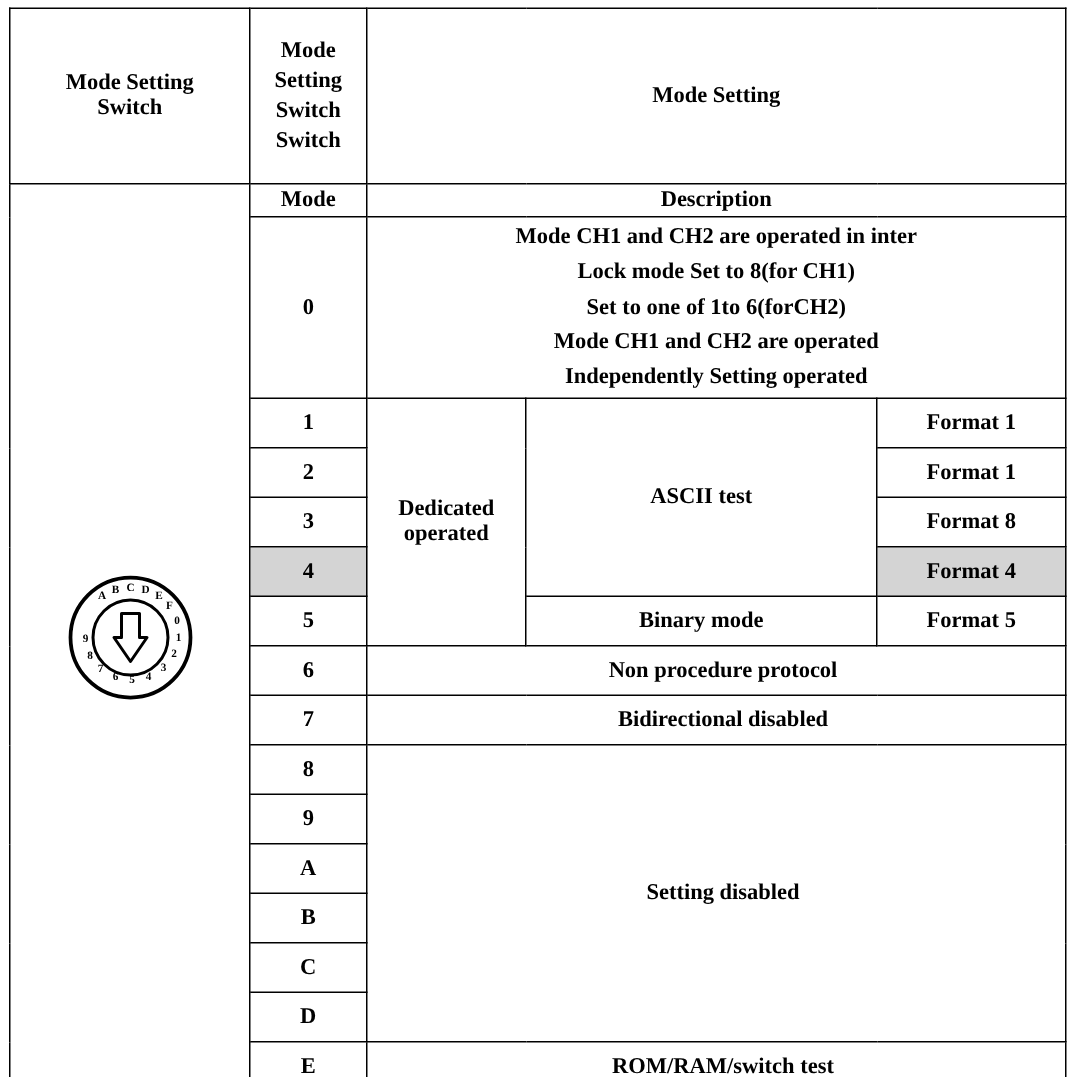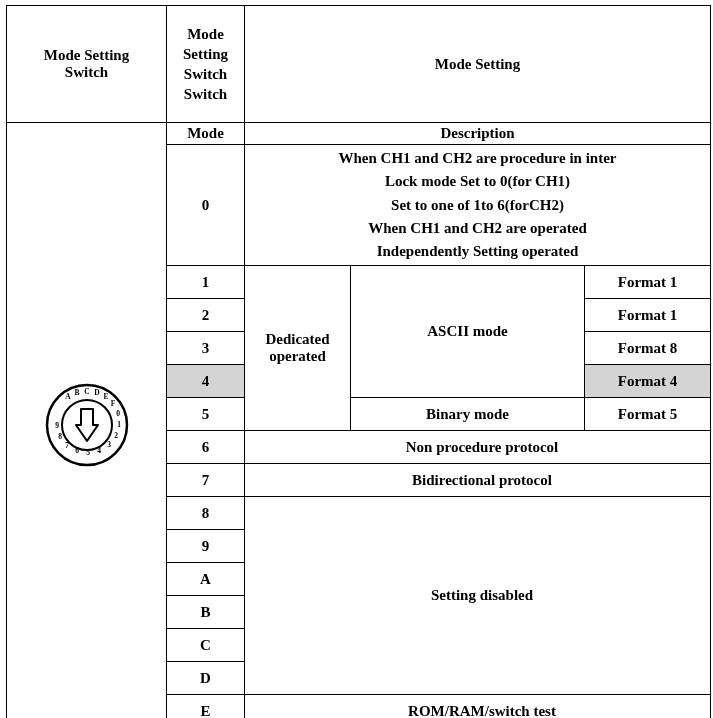--- a/index.html
+++ b/index.html
@@ -135,35 +135,35 @@
             </div>
           </div>
         </td>
         <td>Mode</td>
         <td colspan="3">Description</td>
       </tr>
 
       <tr>
         <td>0</td>
         <td colspan="3" class="desc-lines">
-          <div>When CH1 and CH2 are procedure in inter</div>
-          <div>Lock mode Set to 0(for CH1)</div>
+          <div>Mode CH1 and CH2 are operated in inter</div>
+          <div>Lock mode Set to 8(for CH1)</div>
           <div>Set to one of 1to 6(forCH2)</div>
-          <div>When CH1 and CH2 are operated</div>
+          <div>Mode CH1 and CH2 are operated</div>
           <div>Independently Setting operated</div>
         </td>
       </tr>
 
       <tr>
         <td class="num-cell">1</td>
         <td rowspan="5">
           <div>Dedicated</div>
           <div>operated</div>
         </td>
-        <td rowspan="4">ASCII mode</td>
+        <td rowspan="4">ASCII test</td>
         <td>Format 1</td>
       </tr>
 
       <tr>
         <td class="num-cell">2</td>
         <td>Format 1</td>
       </tr>
 
       <tr>
         <td class="num-cell">3</td>
@@ -181,21 +181,21 @@
         <td>Format 5</td>
       </tr>
 
       <tr>
         <td class="num-cell">6</td>
         <td colspan="3" class="left-text">Non procedure protocol</td>
       </tr>
 
       <tr>
         <td class="num-cell">7</td>
-        <td colspan="3" class="left-text">Bidirectional protocol</td>
+        <td colspan="3" class="left-text">Bidirectional disabled</td>
       </tr>
 
       <tr>
         <td class="num-cell">8</td>
         <td colspan="3" rowspan="6" class="left-text">Setting disabled</td>
       </tr>
       <tr>
         <td class="num-cell">9</td>
       </tr>
       <tr>

